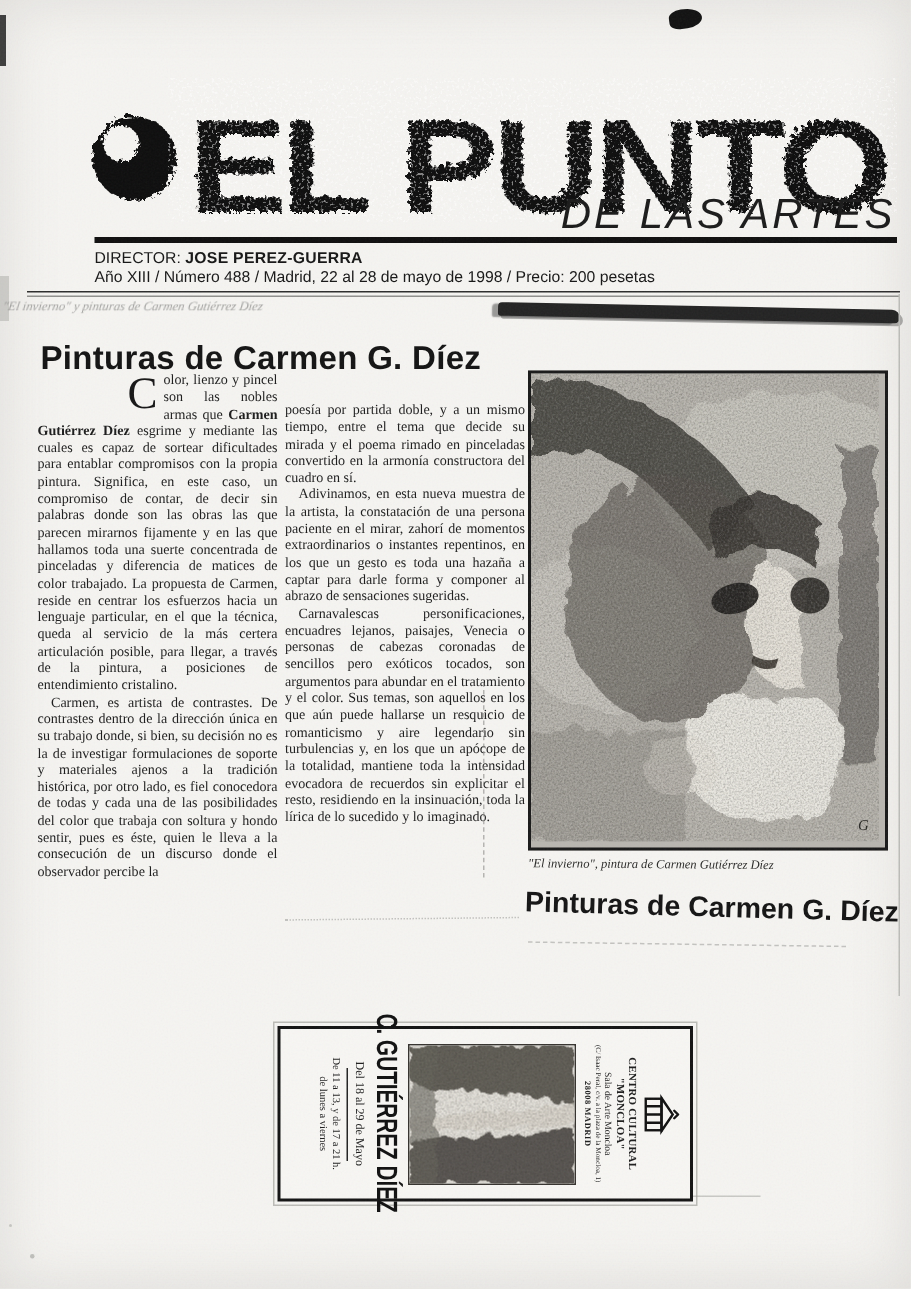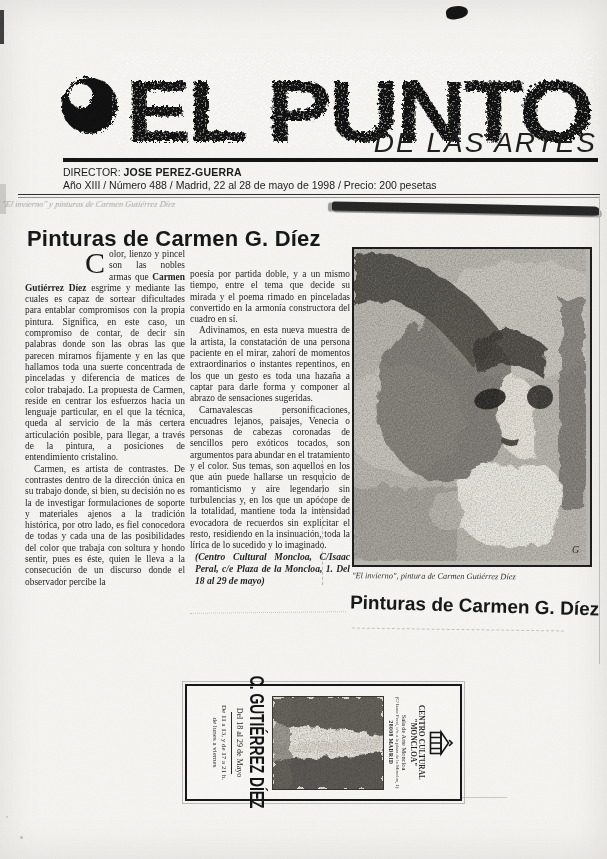--- a/index.html
+++ b/index.html
@@ -129,21 +129,20 @@
 
     <div class="abs col col1">
       <p><span class="dropcap">C</span><span>olor, lienzo y pincel son las nobles armas que</span> <b>Carmen Gutiérrez Díez</b> <span>esgrime y mediante las cuales es capaz de sortear dificultades para entablar compromisos con la propia pintura. Significa, en este caso, un compromiso de contar, de decir sin palabras donde son las obras las que parecen mirarnos fijamente y en las que hallamos toda una suerte concentrada de pinceladas y diferencia de matices de color trabajado. La propuesta de Carmen, reside en centrar los esfuerzos hacia un lenguaje particular, en el que la técnica, queda al servicio de la más certera articulación posible, para llegar, a través de la pintura, a posiciones de entendimiento cristalino.</span></p>
       <p class="ind">Carmen, es artista de contrastes. De contrastes dentro de la dirección única en su trabajo donde, si bien, su decisión no es la de investigar formulaciones de soporte y materiales ajenos a la tradición histórica, por otro lado, es fiel conocedora de todas y cada una de las posibilidades del color que trabaja con soltura y hondo sentir, pues es éste, quien le lleva a la consecución de un discurso donde el observador percibe la</p>
     </div>
 
     <div class="abs col col2">
       <p>poesía por partida doble, y a un mismo tiempo, entre el tema que decide su mirada y el poema rimado en pinceladas convertido en la armonía constructora del cuadro en sí.</p>
       <p class="ind">Adivinamos, en esta nueva muestra de la artista, la constatación de una persona paciente en el mirar, zahorí de momentos extraordinarios o instantes repentinos, en los que un gesto es toda una hazaña a captar para darle forma y componer al abrazo de sensaciones sugeridas.</p>
       <p class="ind">Carnavalescas personificaciones, encuadres lejanos, paisajes, Venecia o personas de cabezas coronadas de sencillos pero exóticos tocados, son argumentos para abundar en el tratamiento y el color. Sus temas, son aquellos en los que aún puede hallarse un resquicio de romanticismo y aire legendario sin turbulencias y, en los que un apócope de la totalidad, mantiene toda la intensidad evocadora de recuerdos sin explicitar el resto, residiendo en la insinuación, toda la lírica de lo sucedido y lo imaginado.</p>
-      <p class="credit">(Centro Cultural Moncloa, C/Isaac Peral, c/e Plaza de la Moncloa, 1. Del 18 al 29 de mayo)</p>
     </div>
 
     <figure class="abs painting-frame" style="margin:0;">
       <svg width="232" height="312" viewBox="0 0 232 312">
         <defs>
           <filter id="roughP" x="-15%" y="-15%" width="130%" height="130%">
             <feTurbulence type="fractalNoise" baseFrequency="0.05" numOctaves="3" seed="4" result="n"></feTurbulence>
             <feDisplacementMap in="SourceGraphic" in2="n" scale="16"></feDisplacementMap>
           </filter>
           <filter id="grainDark">

